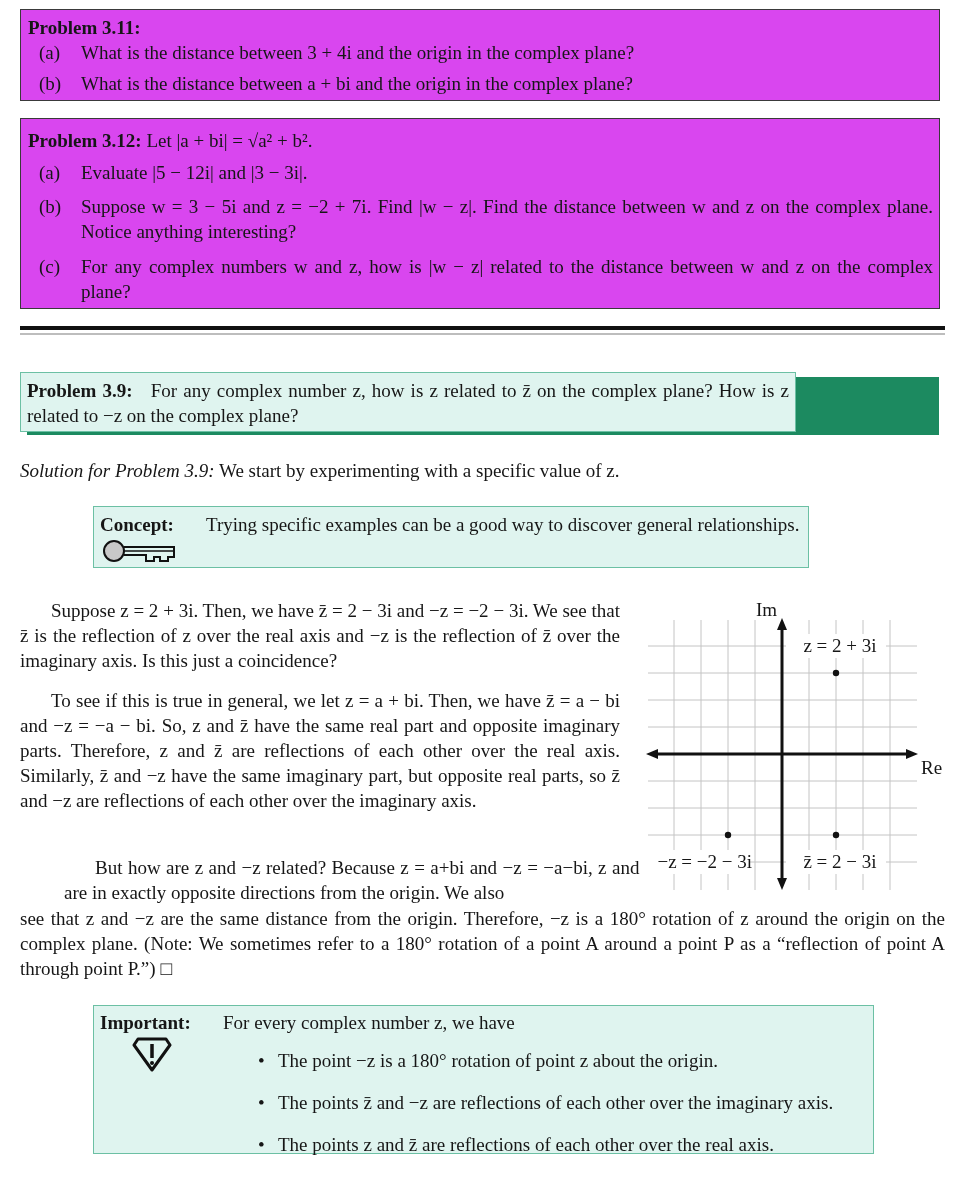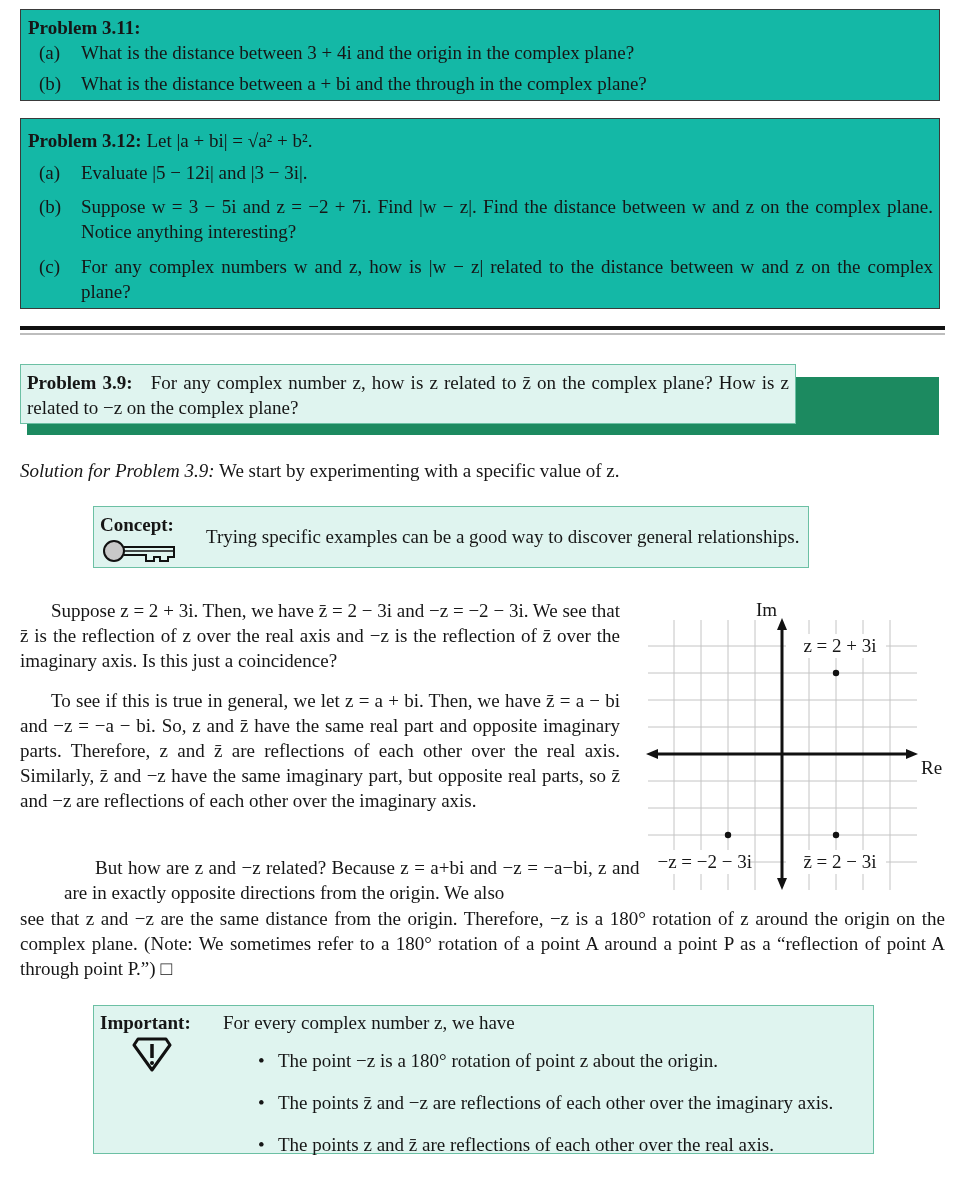--- a/index.html
+++ b/index.html
@@ -4,21 +4,21 @@
 <style>
   html, body { margin: 0; padding: 0; }
   body {
     width: 960px; height: 1198px; position: relative; overflow: hidden;
     background: #ffffff; color: #161616;
     font-family: "Liberation Serif", "DejaVu Serif", serif;
     font-size: 19px; line-height: 25px;
   }
   .abs { position: absolute; }
   .gray-box {
-    position: absolute; background: #14b8a6;
+    position: absolute; background: #d946ef;
     border: 1.5px solid #3a3a3a; box-sizing: border-box; text-decoration: underline;
   }
   .box-title { font-weight: bold; }
   .item { position: absolute; left: 18px; right: 6px; padding-left: 42px; }
   .item .lbl { position: absolute; left: 0; top: 0; width: 40px; }
   .it { font-style: italic; }
   .rule-thick { position: absolute; left: 20px; width: 925px; top: 326px; height: 4px; background: #111; }
   .rule-thin { position: absolute; left: 20px; width: 925px; top: 333px; height: 2px; background: #bdbdbd; }
   .green-shadow { position: absolute; left: 27px; top: 377px; width: 912px; height: 58px; background: #1c8a60; }
   .teal-box {
@@ -39,21 +39,21 @@
 <body>
 
 <div class="gray-box" style="left:20px; top:9px; width:920px; height:92px;">
   <div class="abs box-title" style="left:7px; top:5px;">Problem 3.11:</div>
   <div class="item" style="top:30px;">
     <span class="lbl">(a)</span>
     <span>What is the distance between 3 + 4i and the origin in the complex plane?</span>
   </div>
   <div class="item" style="top:61px;">
     <span class="lbl">(b)</span>
-    <span>What is the distance between a + bi and the through in the complex plane?</span>
+    <span>What is the distance between a + bi and the origin in the complex plane?</span>
   </div>
 </div>
 
 <div class="gray-box" style="left:20px; top:118px; width:920px; height:191px;">
   <div class="abs" style="left:7px; top:9px;">
     <span class="box-title">Problem 3.12:</span>
     <span>Let |a + bi| = √a² + b².</span>
   </div>
   <div class="item" style="top:41px;">
     <span class="lbl">(a)</span>
@@ -66,42 +66,42 @@
   <div class="item" style="top:135px; text-align:justify;">
     <span class="lbl">(c)</span>
     <span>For any complex numbers w and z, how is |w − z| related to the distance between w and z on the complex plane?</span>
   </div>
 </div>
 
 <div class="rule-thick"></div>
 <div class="rule-thin"></div>
 
 <div class="green-shadow"></div>
-<div class="teal-box" style="left:20px; top:364px; width:776px; height:60px;">
+<div class="teal-box" style="left:20px; top:372px; width:776px; height:60px;">
   <div class="abs" style="left:6px; top:5px; right:6px; text-align:justify;">
     <span class="box-title">Problem 3.9:</span>&nbsp;&nbsp;
     <span>For any complex number z, how is z related to z̄ on the complex plane? How is z related to −z on the complex plane?</span>
   </div>
 </div>
 
 <div class="abs" style="left:20px; top:458px;">
   <span class="it">Solution for Problem 3.9:</span>
   <span>We start by experimenting with a specific value of z.</span>
 </div>
 
 <div class="teal-box" style="left:93px; top:506px; width:716px; height:62px;">
   <div class="abs box-title" style="left:6px; top:5px;">Concept:</div>
   <span class="abs" style="left:8px; top:32px;">
     <svg width="76" height="24" viewBox="0 0 76 24">
       <circle cx="12" cy="12" r="10" fill="#c8c8c8" stroke="#111" stroke-width="2"></circle>
       <path d="M22 8 H72 V18 H66 V22 H58 V18 H52 V22 H44 V16 H22" fill="none" stroke="#111" stroke-width="2"></path>
       <line x1="22" y1="12" x2="72" y2="12" stroke="#111" stroke-width="1.5"></line>
     </svg>
   </span>
-  <div class="abs" style="left:112px; top:5px; width:660px;margin-top:12px;">Trying specific examples can be a good way to discover general relationships.</div>
+  <div class="abs" style="left:112px; top:5px; width:660px;">Trying specific examples can be a good way to discover general relationships.</div>
 </div>
 
 <div class="para indent" style="left:20px; top:598px; width:600px;">Suppose z = 2 + 3i. Then, we have z̄ = 2 − 3i and −z = −2 − 3i. We see that z̄ is the reflection of z over the real axis and −z is the reflection of z̄ over the imaginary axis. Is this just a coincidence?</div>
 <div class="para indent" style="left:20px; top:688px; width:600px;">To see if this is true in general, we let z = a + bi. Then, we have z̄ = a − bi and −z = −a − bi. So, z and z̄ have the same real part and opposite imaginary parts. Therefore, z and z̄ are reflections of each other over the real axis. Similarly, z̄ and −z have the same imaginary part, but opposite real parts, so z̄ and −z are reflections of each other over the imaginary axis.</div>
 <div class="para indent" style="left:20px; top:855px; width:600px;margin-left:44px;">But how are z and −z related? Because z = a+bi and −z = −a−bi, z and −z are in exactly opposite directions from the origin. We also</div>
 <div class="para" style="left:20px; top:906px; width:925px;">see that z and −z are the same distance from the origin. Therefore, −z is a 180° rotation of z around the origin on the complex plane. (Note: We sometimes refer to a 180° rotation of a point A around a point P as a “reflection of point A through point P.”) □</div>
 
 <div class="svgwrap">
   <svg id="plane" width="320" height="305" viewBox="0 0 320 305">
     <g id="grid-group">

